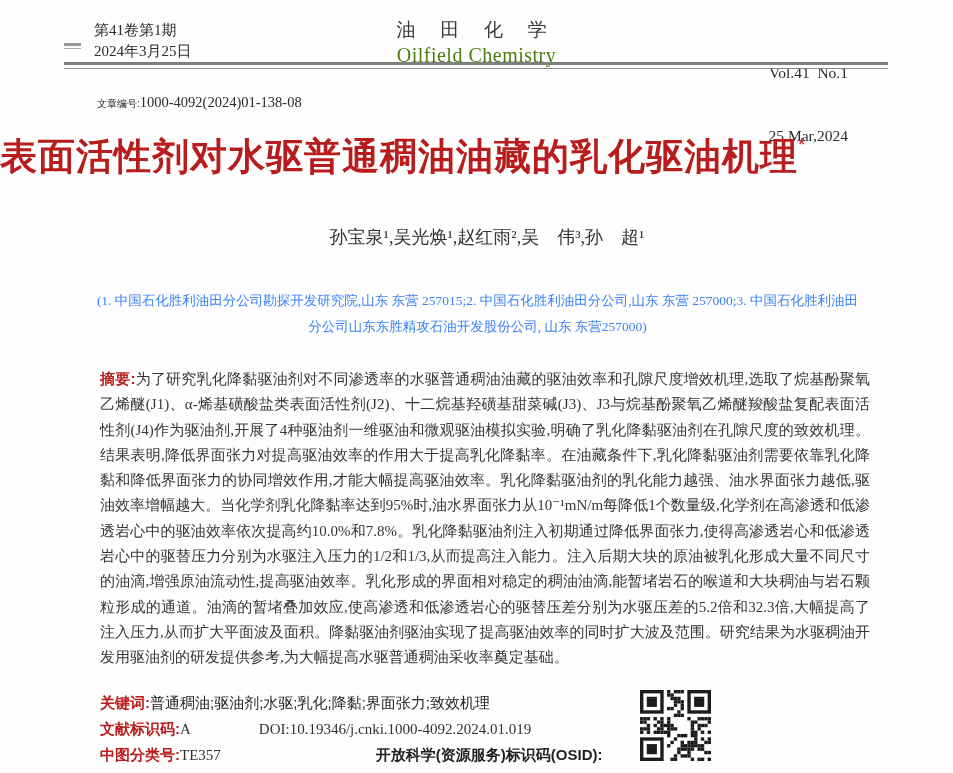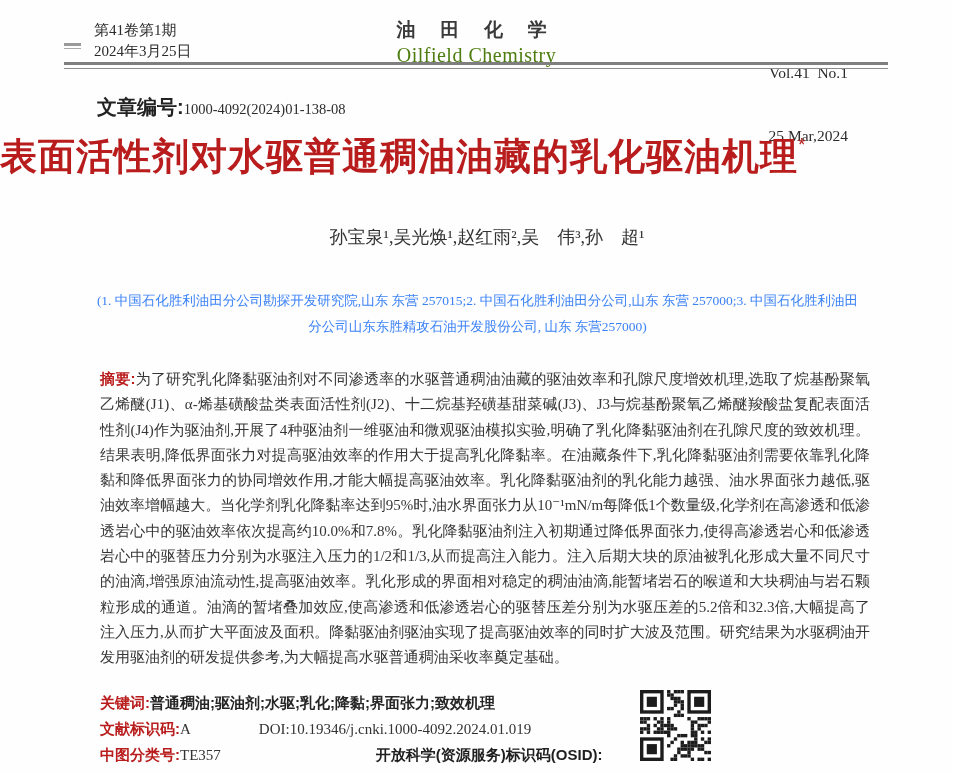--- a/index.html
+++ b/index.html
@@ -4,47 +4,47 @@
 <style>
   html,body{margin:0;padding:0;background:#f2f2f2;}
   .page{
     position:relative;width:953px;height:773px;background:#fefefe;overflow:hidden;
     font-family:"Liberation Serif","DejaVu Serif",serif;color:#2b2b2b;
   }
   .sans{font-family:"Liberation Sans","DejaVu Sans",sans-serif;}
   
   .hdr-left{position:absolute;left:85px;top:20px;font-size:15px;line-height:21px;margin-left:9px;}
   .hdr-center{position:absolute;left:0;right:0;top:17px;text-align:center;}
-  .journal-cn{font-size:19px;letter-spacing:10px;color:#3a3a3a;font-weight:bold;}
+  .journal-cn{font-size:19px;letter-spacing:10px;color:#3a3a3a;}
   .journal-en{font-size:20px;margin-top:1px;letter-spacing:.5px;color:#4d7c0f;}
   .hdr-right{position:absolute;right:105px;top:20px;font-size:15.5px;line-height:21px;text-align:right;white-space:pre;}
   .rule-thick{position:absolute;left:64px;right:65px;top:62px;height:3px;background:#7f7f7f;}
   .rule-thin{position:absolute;left:64px;right:65px;top:68px;height:1px;background:#8c8c8c;}
   .edge-mark-a{position:absolute;left:64px;top:43px;width:17px;height:3px;background:#9a9a9a;}
   .edge-mark-b{position:absolute;left:64px;top:48px;width:17px;height:1px;background:#aaaaaa;}
   
   .art-no{position:absolute;left:97px;top:94px;font-size:14.5px;}
-  .art-no .lbl{font-weight:700;font-size:20px;color:#222;}
+  .art-no .lbl{font-weight:400;font-size:10px;color:#222;}
   
   .title{position:absolute;left:0;right:0;top:132px;text-align:left;
     font-weight:600;font-size:37px;letter-spacing:1px;color:#b91c1c;}
   .title sup{font-size:19px;font-weight:400;vertical-align:18px;}
   
   .authors{position:absolute;left:0;right:0;top:225px;text-align:center;font-size:18px;color:#333;padding-left:21px;}
   
   .affil{position:absolute;left:68px;right:66px;top:288px;text-align:center;
     font-size:13.5px;line-height:26px;color:#3b82f6;}
   
   .abstract{position:absolute;left:100px;width:770px;top:366px;
     font-size:15px;line-height:25.3px;text-align:justify;color:#363636;}
   .abstract .lbl,.meta .lbl{font-family:"Liberation Sans","DejaVu Sans",sans-serif;font-weight:700;color:#b91c1c;}
   
   .meta{position:absolute;left:100px;font-size:15px;color:#333;}
   .kw-row{top:694px;}
-  .kw-row .val{font-family:"Liberation Sans","DejaVu Sans",sans-serif;font-weight:700;color:#252525;}
+  .kw-row .val{font-family:"Liberation Sans","DejaVu Sans",sans-serif;font-weight:400;color:#252525;}
   .code-row{top:720px;}
   .clc-row{top:746px;}
   .doi{margin-left:68px;}
   .osid{margin-left:155px;font-family:"Liberation Sans","DejaVu Sans",sans-serif;font-weight:700;color:#1f1f1f;}
   
   .qr{position:absolute;left:640px;top:690px;width:71px;height:71px;}
   .qr svg{width:100%;height:100%;fill:#1c1c1c;}
 </style>
 </head>
 <body>

